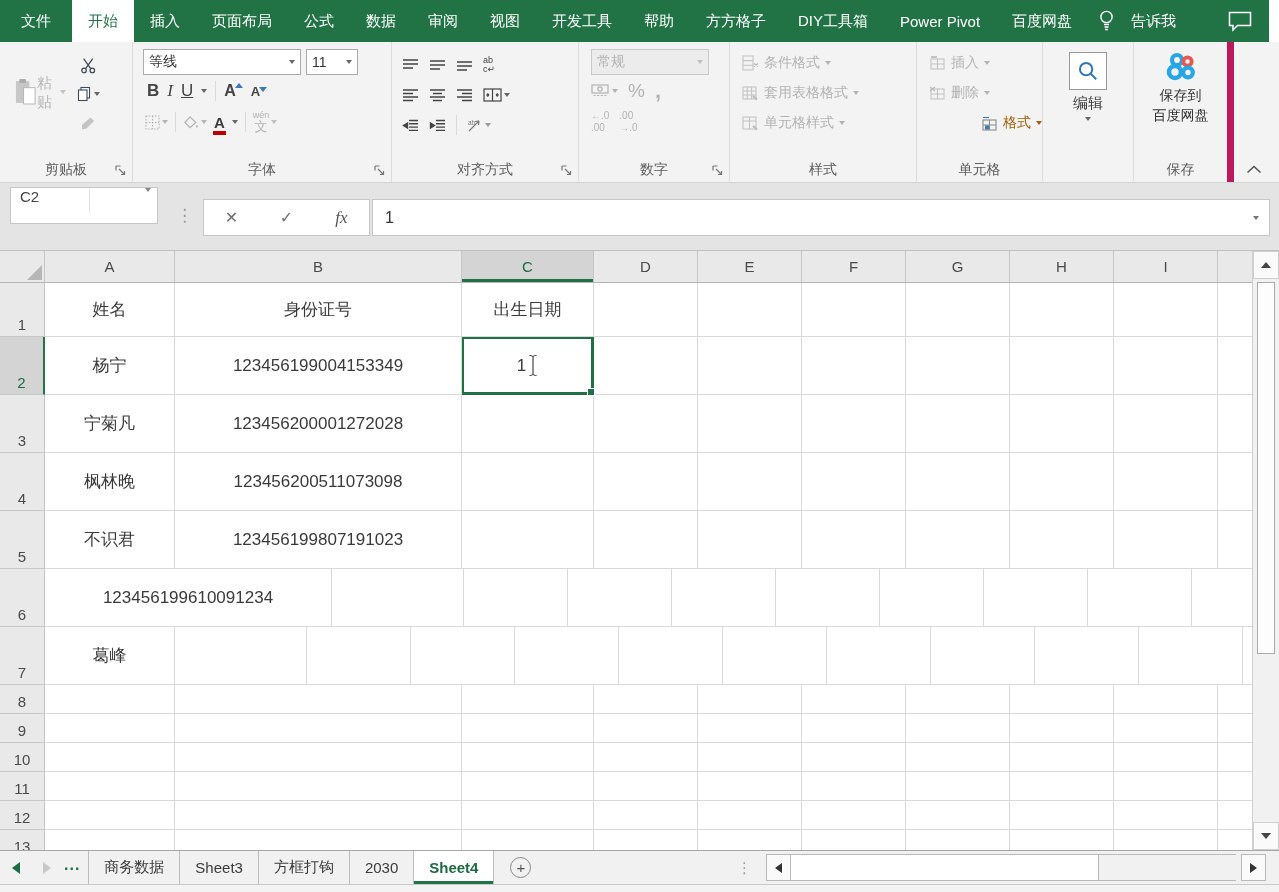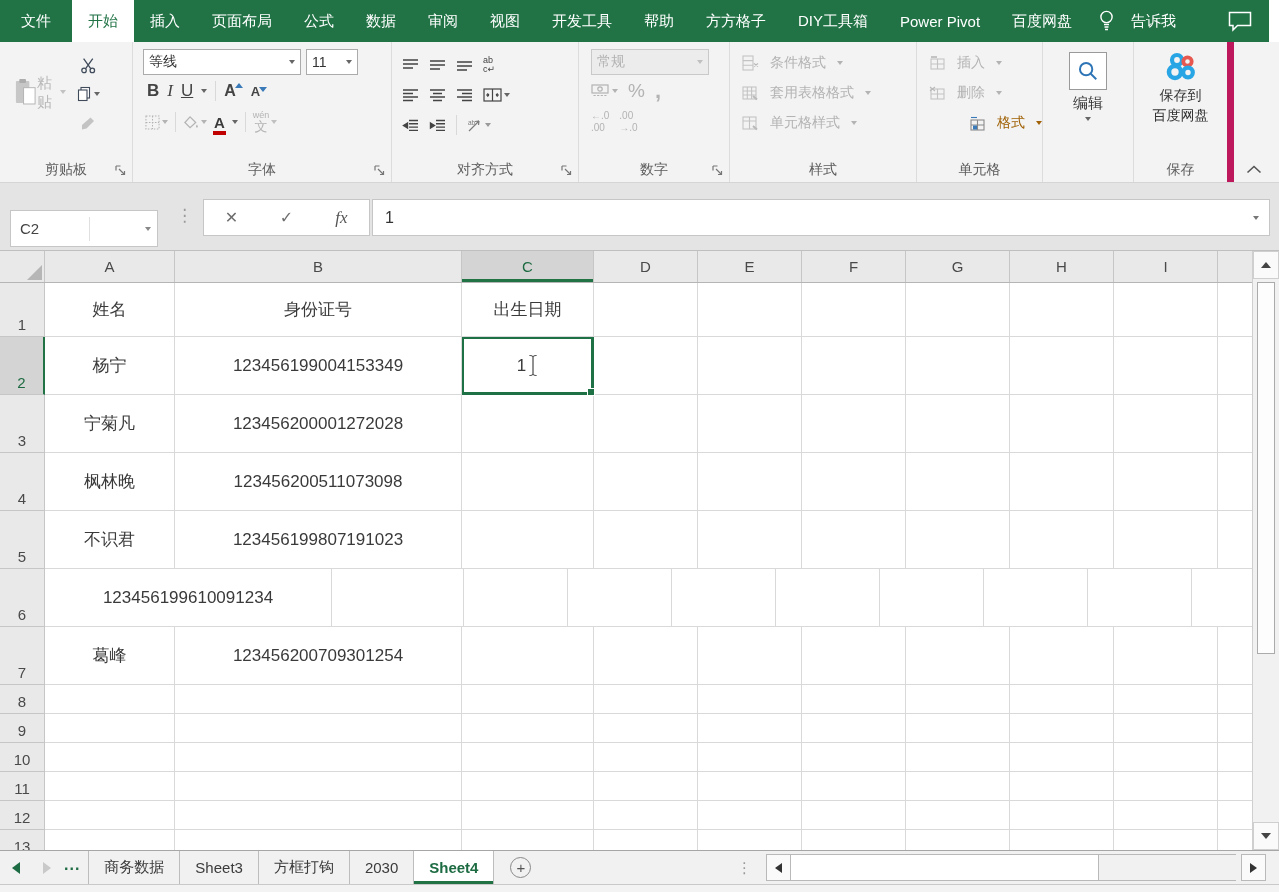--- a/index.html
+++ b/index.html
@@ -79,21 +79,21 @@
   .numfmt { width:118px; }
   .num-row { display:flex; align-items:center; height:31px; gap:10px; }
   .dec { display:flex; flex-direction:column; line-height:1.15; font-size:10px; color:#b3b3b3;
     font-family:"Liberation Sans","DejaVu Sans",sans-serif; }
   .comma-g { font-size:22px; font-weight:bold; line-height:0.6; }
   .pct-g { font-size:19px; }
 
   
   .g-styles { width:187px; }
   .g-cells { width:126px; }
-  .menu-row { display:flex; align-items:center; gap:11px; height:30px; padding-left:12px;
+  .menu-row { display:flex; align-items:center; gap:5px; height:30px; padding-left:12px;
     font-size:14px; white-space:nowrap; }
   .g-styles .content, .g-cells .content { padding-top:6px; }
 
   
   .g-edit { width:91px; }
   .g-edit .content { display:flex; flex-direction:column; align-items:center; padding-top:10px; gap:4px; }
   .search-box { width:38px; height:38px; background:#fff; border:1px solid #9a9a9a;
     display:flex; align-items:center; justify-content:center; }
   .g-edit .txt { font-size:15px; color:#3b3b3b; }
 
@@ -101,22 +101,22 @@
   .g-baidu { width:100px; border-right:7px solid #be185d; }
   .g-baidu .content { display:flex; flex-direction:column; align-items:center; padding-top:9px; }
   .g-baidu .txt { font-size:14px; color:#333; text-align:center; line-height:1.4; margin-top:4px; }
 
   .g-collapse { flex:1; position:relative; border-right:none; }
   .collapse-btn { position:absolute; bottom:8px; right:17px; }
 
   
   .fzone { position:absolute; top:183px; left:0; right:0; height:68px; background:#e4e4e4;
     border-bottom:1px solid #bfbfbf; }
-  .namebox { position:absolute; left:10px; top:27px; width:148px; height:37px; background:#fff;
-    border:1px solid #c6c6c6; display:flex; align-items:center; font-size:15px; color:#444;
+  .namebox { position:absolute; left:10px; top:4px; width:148px; height:37px; background:#fff;
+    border:1px solid #c6c6c6; display:flex; font-size:15px; color:#444;
     padding:0 6px 0 9px; }
   .namebox .dar { margin-left:auto; color:#888; }
   .nb-sep { width:1px; height:24px; background:#e0e0e0; margin-left:auto; margin-right:6px; }
   .fdots { position:absolute; left:176px; top:22px; color:#9a9a9a; font-size:17px; letter-spacing:0; }
   .fxbox { position:absolute; left:203px; top:16px; width:167px; height:37px; background:#fff;
     border:1px solid #c6c6c6; display:flex; align-items:center; }
   .fxbox > div { flex:1; text-align:center; font-size:16px; color:#6d6d6d; }
   .fxbox .fx { font-family:"Liberation Serif","DejaVu Serif",serif; font-style:italic;
     font-size:17px; color:#555; }
   .finput { position:absolute; left:372px; top:16px; right:9px; height:37px; background:#fff;
@@ -640,21 +640,20 @@
     </div>
     <div class="grow h58">
       <div class="rowhdr">6</div>
       <div class="cell w-b">123456199610091234</div>
       <div class="cell w-c"></div>
       <div class="rest"></div>
     </div>
     <div class="grow h58">
       <div class="rowhdr">7</div>
       <div class="cell w-a">葛峰</div>
-      <div class="cell w-b">123456200709301254</div>
       <div class="cell w-c"></div>
       <div class="rest"></div>
     </div>
     <div class="grow h29">
       <div class="rowhdr">8</div>
       <div class="cell w-a"></div>
       <div class="cell w-b"></div>
       <div class="cell w-c"></div>
       <div class="rest"></div>
     </div>

